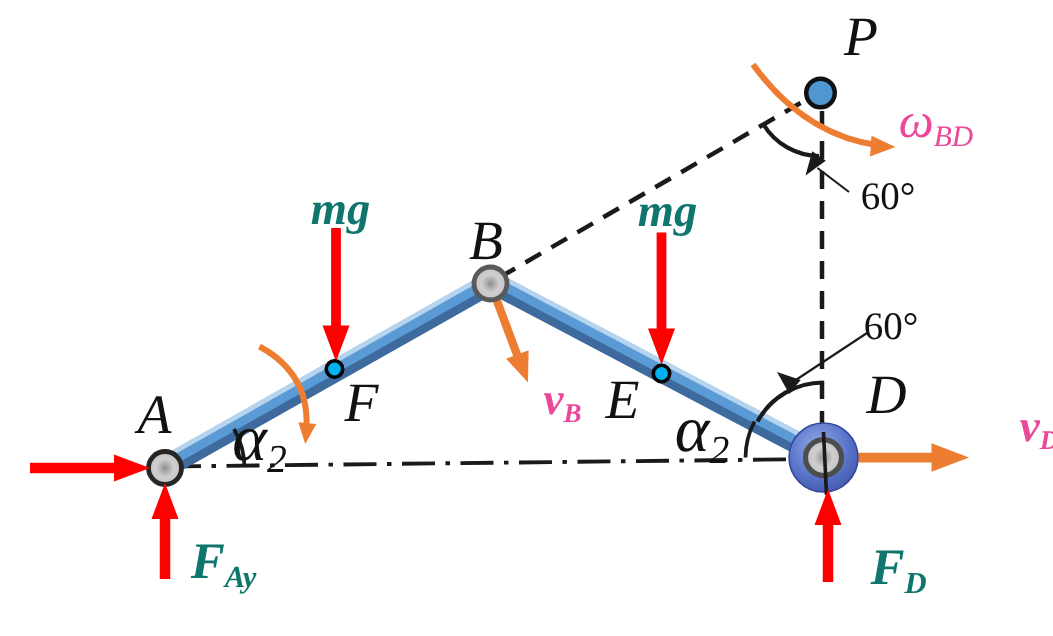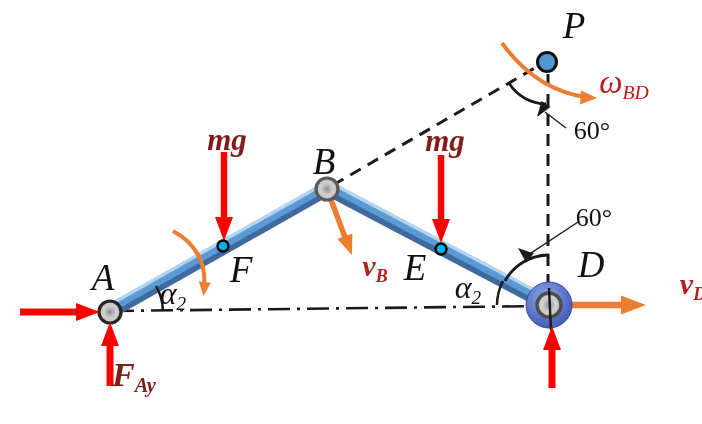--- a/index.html
+++ b/index.html
@@ -4,25 +4,25 @@
 <style>
   html,body{margin:0;padding:0;background:#fff;}
   .stage{position:relative;width:702px;height:424px;background:#ffffff;overflow:hidden;
          font-family:"Liberation Serif",serif;}
   .stage svg{position:absolute;left:0;top:0;}
   .lbl{position:absolute;transform:translate(-50%,-50%);white-space:nowrap;line-height:1;
        color:#111;font-family:"Liberation Serif",serif;}
   .it{font-style:italic;}
   .b{font-weight:bold;}
   .sub{font-size:0.60em;vertical-align:-0.30em;}
-  .red{color:#7f1d1d;}
-  .orange{color:#b91c1c;}
+  .red{color:#0f766e;}
+  .orange{color:#ec4899;}
   .pt{font-size:37px;}
   .deg{font-size:26px;}
-  .alpha{font-size:32px;text-align:right;}
+  .alpha{font-size:44px;text-align:right;}
   .mg{font-size:31px;}
   .force{font-size:34px;}
   .omega{font-size:33px;}
   .vel{font-size:30px;}
 </style>
 </head>
 <body>
 
 <div class="stage">
 
@@ -157,16 +157,17 @@
 
 <div class="lbl alpha it" style="left:468px;top:289px"><span>α</span><span class="sub">2</span></div>
 
 <div class="lbl pt it" style="left:591px;top:264px"><span>D</span></div>
 
 <div class="lbl deg" style="left:594px;top:218px"><span>60°</span></div>
 
 <div class="lbl vel orange it b" style="left:693px;top:286px"><span>v</span><span class="sub">D</span></div>
 
 
-<div class="lbl force red it b" style="left:134px;top:377px"><span>F</span><span class="sub">Ay</span></div>
+<div class="lbl force red it b" style="left:149px;top:377px"><span>F</span><span class="sub">Ay</span></div>
 
+<div class="lbl force red it b" style="left:599px;top:381px"><span>F</span><span class="sub">D</span></div>
 
 </div>
 
 </body></html>

